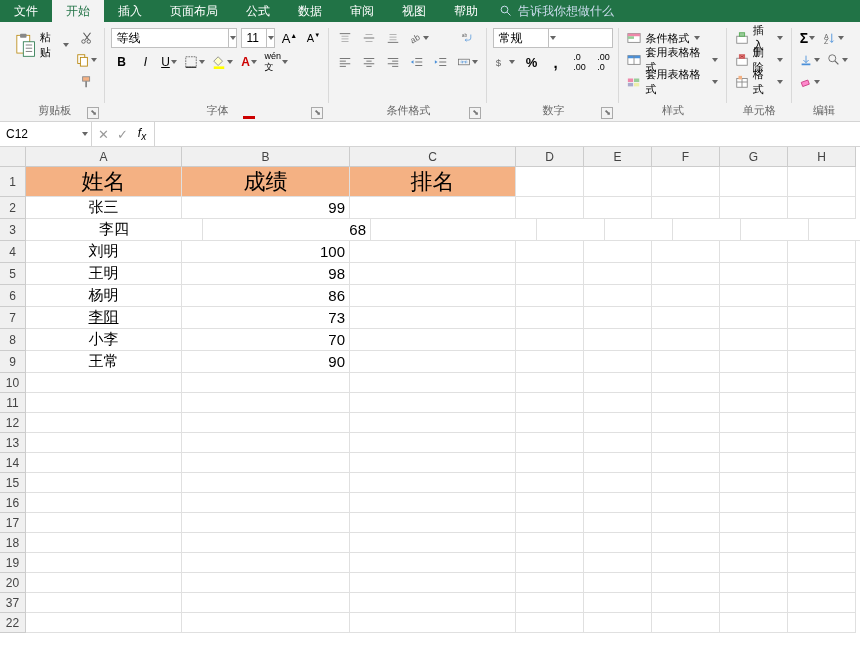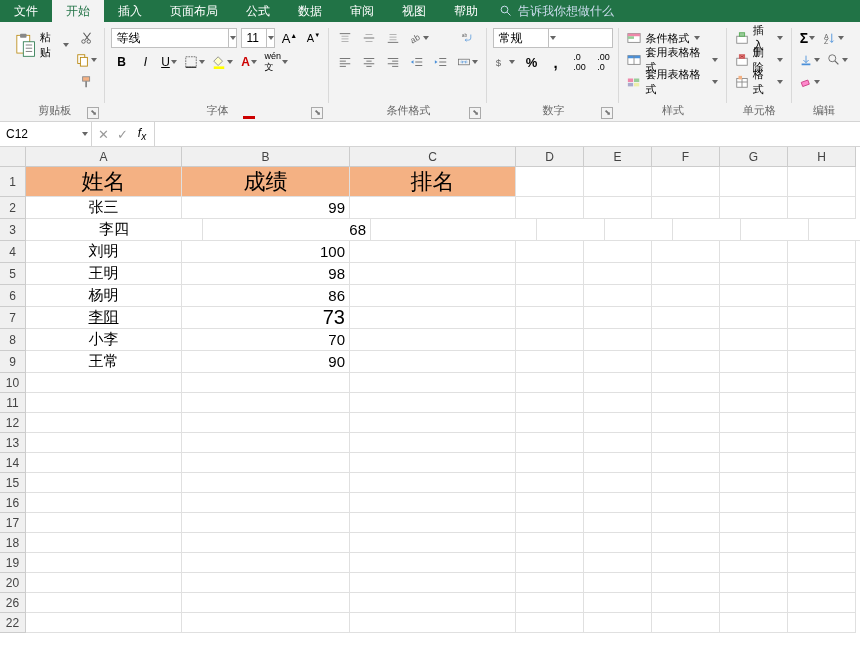--- a/index.html
+++ b/index.html
@@ -440,21 +440,21 @@
       <div class="rh" style="height: 20px;">11</div>
       <div class="rh" style="height: 20px;">12</div>
       <div class="rh" style="height: 20px;">13</div>
       <div class="rh" style="height: 20px;">14</div>
       <div class="rh" style="height: 20px;">15</div>
       <div class="rh" style="height: 20px;">16</div>
       <div class="rh" style="height: 20px;">17</div>
       <div class="rh" style="height: 20px;">18</div>
       <div class="rh" style="height: 20px;">19</div>
       <div class="rh" style="height: 20px;">20</div>
-      <div class="rh" style="height: 20px;">26</div>
+      <div class="rh" style="height: 20px;">37</div>
       <div class="rh" style="height: 20px;">22</div>
     </div>
   <div class="cells" id="cells">
       <div class="cellrow">
         <div class="cell hdr-cell" style="width: 156px; height: 30px;">姓名</div>
         <div class="cell hdr-cell" style="width: 168px; height: 30px;">成绩</div>
         <div class="cell hdr-cell" style="width: 166px; height: 30px;">排名</div>
         <div class="cell" style="width: 68px; height: 30px;"></div>
         <div class="cell" style="width: 68px; height: 30px;"></div>
         <div class="cell" style="width: 68px; height: 30px;"></div>
@@ -506,21 +506,21 @@
         <div class="cell c-right" style="width: 168px; height: 22px; font-size: 15px;">86</div>
         <div class="cell" style="width: 166px; height: 22px;"></div>
         <div class="cell" style="width: 68px; height: 22px;"></div>
         <div class="cell" style="width: 68px; height: 22px;"></div>
         <div class="cell" style="width: 68px; height: 22px;"></div>
         <div class="cell" style="width: 68px; height: 22px;"></div>
         <div class="cell" style="width: 68px; height: 22px;"></div>
       </div>
       <div class="cellrow">
         <div class="cell c-center" style="width: 156px; height: 22px; font-size: 15px; font-family: SimSun; text-decoration: underline;">李阳</div>
-        <div class="cell c-right" style="width: 168px; height: 22px; font-size: 20px;">73</div>
+        <div class="cell c-right" style="width: 168px; height: 22px; font-size: 15px;">73</div>
         <div class="cell" style="width: 166px; height: 22px;"></div>
         <div class="cell" style="width: 68px; height: 22px;"></div>
         <div class="cell" style="width: 68px; height: 22px;"></div>
         <div class="cell" style="width: 68px; height: 22px;"></div>
         <div class="cell" style="width: 68px; height: 22px;"></div>
         <div class="cell" style="width: 68px; height: 22px;"></div>
       </div>
       <div class="cellrow">
         <div class="cell c-center" style="width: 156px; height: 22px; font-size: 15px; font-family: SimSun;">小李</div>
         <div class="cell c-right" style="width: 168px; height: 22px; font-size: 15px;">70</div>

